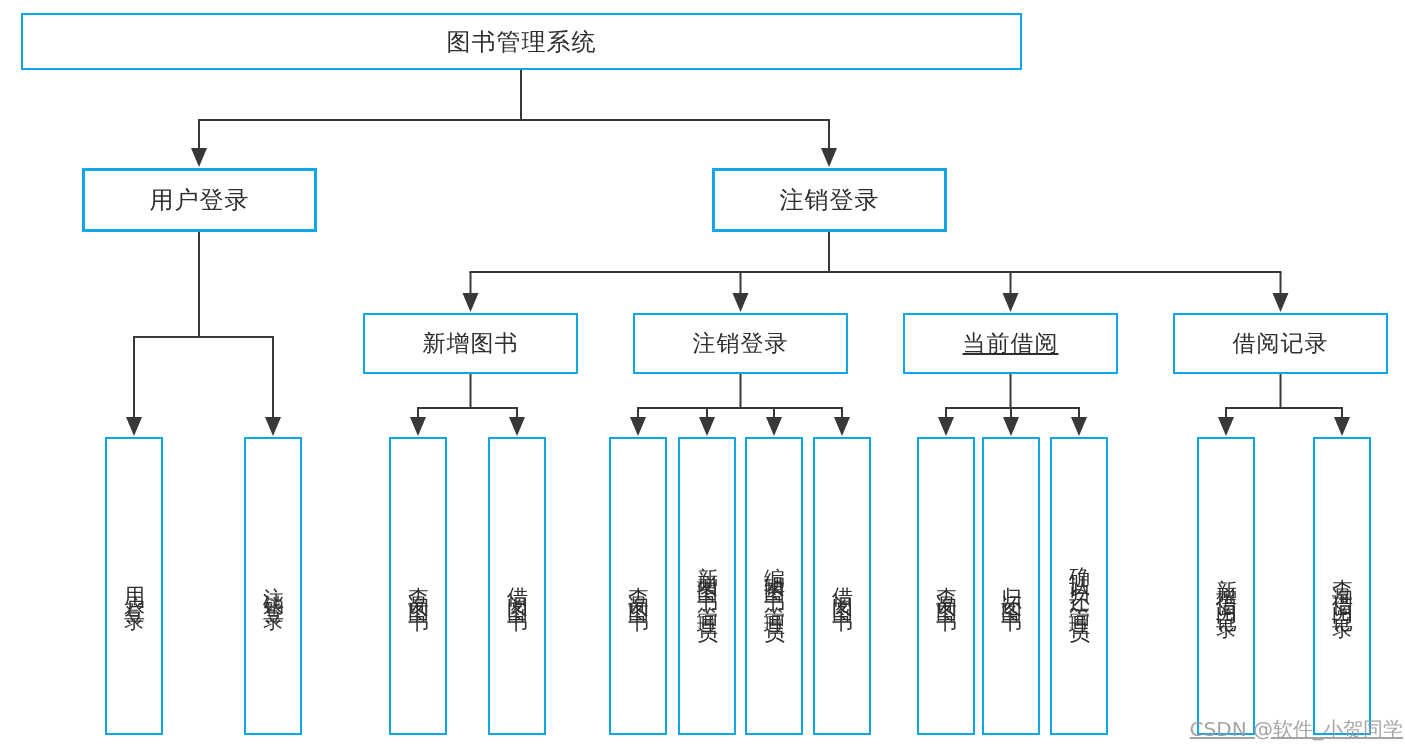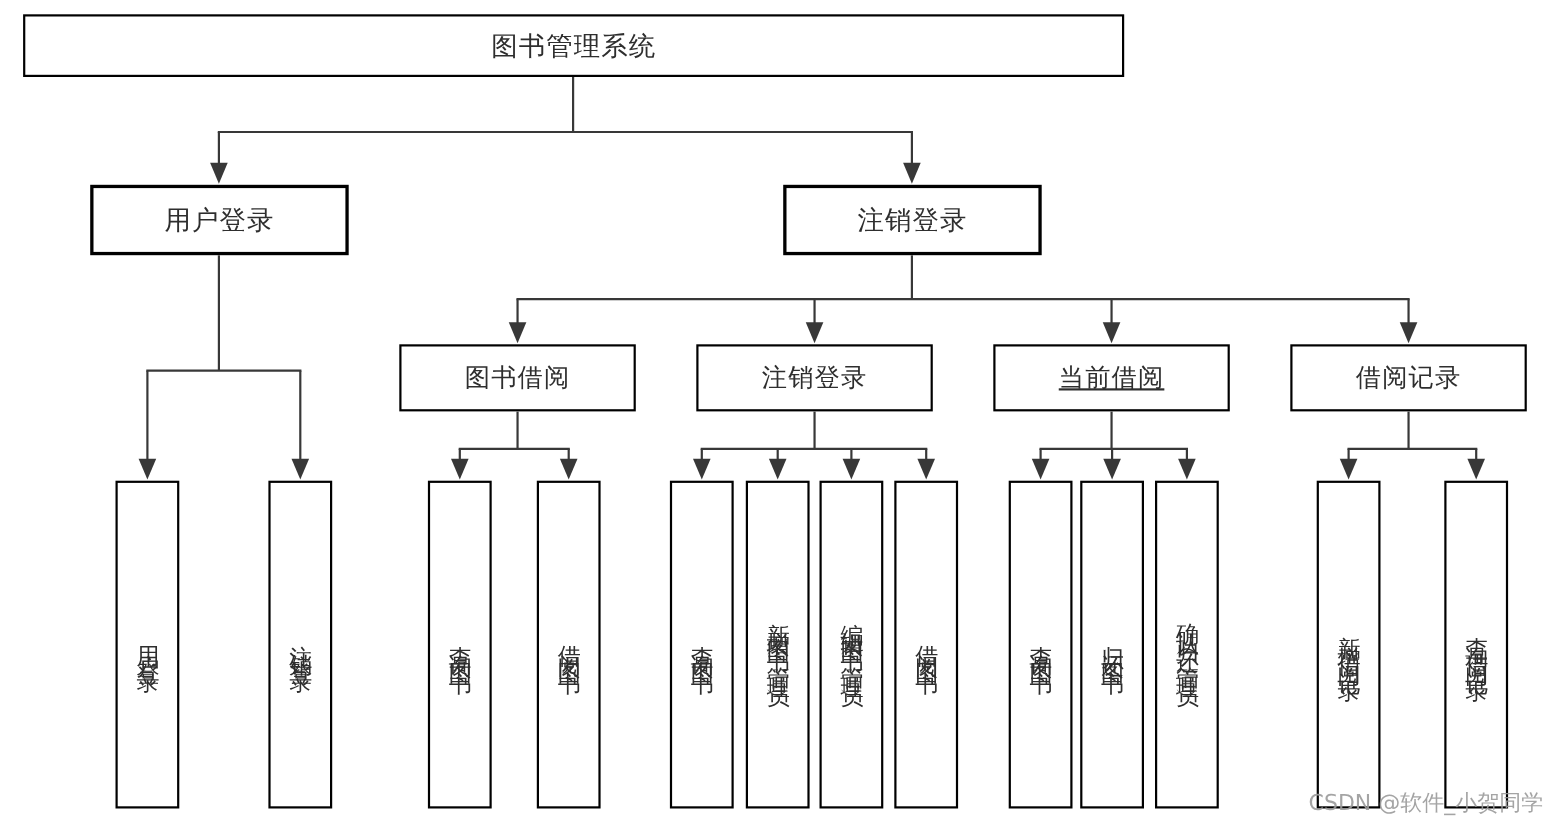--- a/index.html
+++ b/index.html
@@ -19,21 +19,21 @@
     position: absolute;
     left: 0;
     top: 0;
     width: 1405px;
     height: 747px;
   }
   .node {
     position: absolute;
     box-sizing: border-box;
     background: #ffffff;
-    border: 2px solid #000000;
+    border: 2px solid #0ea5e9;
     color: #2e2e2e;
     display: flex;
     align-items: center;
     justify-content: center;
     text-align: center;
   }
   .node-root {
     left: 21px; top: 13px;
     width: 1001px; height: 57px;
     font-size: 24px;
@@ -83,20 +83,21 @@
   .leaf.p13 { left: 1313px; }
   .watermark {
     position: absolute;
     top: 716px;
     right: 2px;
     font-size: 20px;
     color: #9b9b9b;
     opacity: 0.9;
     white-space: nowrap;
     z-index: 5;
+    text-decoration: underline;
   }
 </style>
 </head>
 <body>
 
 <div class="canvas">
 
   <svg class="connectors" viewBox="0 0 1405 747" xmlns="http://www.w3.org/2000/svg">
 
     <g stroke="#383838" stroke-width="2" fill="none">
@@ -164,21 +165,21 @@
       <polygon points="1218,417 1234,417 1226,436"></polygon>
       <polygon points="1334,417 1350,417 1342,436"></polygon>
     </g>
   </svg>
 
   <div class="node node-root">图书管理系统</div>
 
   <div class="node node-l2 pos-userlogin">用户登录</div>
   <div class="node node-l2 pos-bookmgmt">注销登录</div>
 
-  <div class="node node-l3 pos-newbook">图书借阅</div>
+  <div class="node node-l3 pos-newbook">新增图书</div>
   <div class="node node-l3 pos-borrow">注销登录</div>
   <div class="node node-l3 pos-current">当前借阅</div>
   <div class="node node-l3 pos-record">借阅记录</div>
 
   <div class="node leaf p1">用户登录</div>
   <div class="node leaf p2">注销登录</div>
 
   <div class="node leaf p3">查询图书</div>
   <div class="node leaf p4">借阅图书</div>
 

